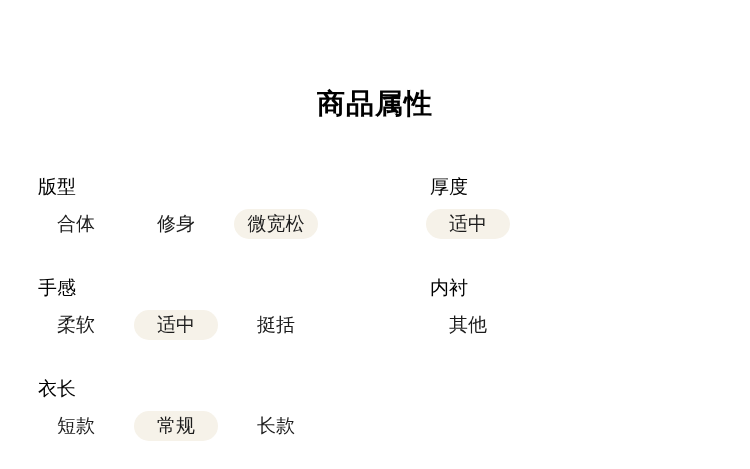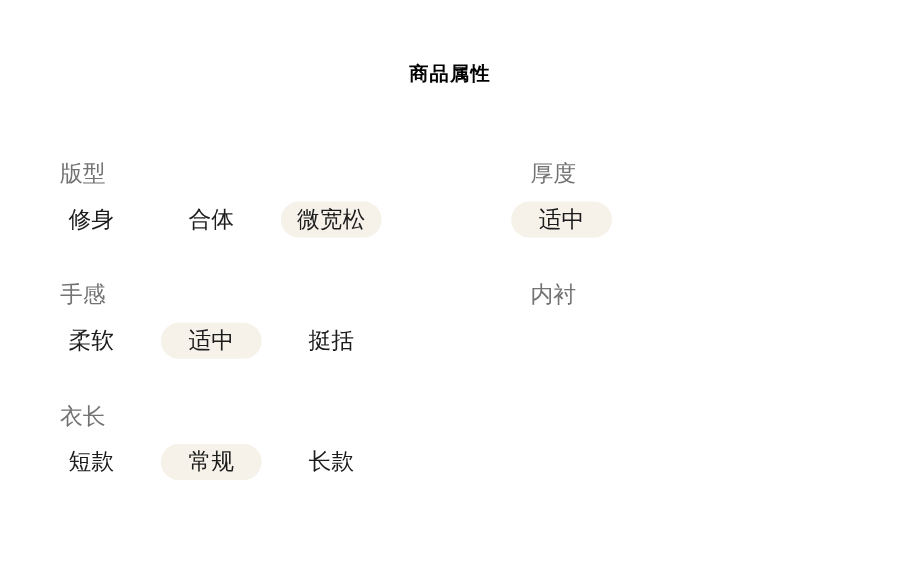--- a/index.html
+++ b/index.html
@@ -8,40 +8,39 @@
   .panel {
     position: relative;
     width: 750px;
     height: 469px;
     background: #ffffff;
     overflow: hidden;
     font-family: "Liberation Sans", "DejaVu Sans", sans-serif;
     color: var(--text);
   }
   .page-title {
-    padding-top: 47px;
+    padding-top: 88px;
     text-align: center;
-    font-size: 16px;
+    font-size: 28px;
     line-height: 32px;
     font-weight: 600;
     color: #000000;
     letter-spacing: 1px;
   }
   .groups {
     margin: 54px 0 0 38px;
     display: grid;
     grid-template-columns: 392px 284px;
     row-gap: 36px;
   }
   .group-label {
     font-size: 19px;
     line-height: 26px;
-    color: #737373;
+    color: #000000;
     margin-bottom: 9px;
-    margin-left: 12px;
   }
   .options {
     display: flex;
     gap: 16px;
     margin-left: -4px;
   }
   .option {
     min-width: 84px;
     height: 30px;
     padding: 0 12px;
@@ -62,22 +61,22 @@
 
 <div class="panel">
 
   <h1 class="page-title">商品属性</h1>
 
   <div class="groups">
 
     <section class="group">
       <div class="group-label">版型</div>
       <div class="options">
+        <span class="option" data-selected="false">合体</span>
         <span class="option" data-selected="false">修身</span>
-        <span class="option" data-selected="false">合体</span>
         <span class="option" data-selected="true">微宽松</span>
       </div>
     </section>
 
 
     <section class="group">
       <div class="group-label">厚度</div>
       <div class="options">
         <span class="option" data-selected="true">适中</span>
       </div>
@@ -88,20 +87,21 @@
       <div class="options">
         <span class="option" data-selected="false">柔软</span>
         <span class="option" data-selected="true">适中</span>
         <span class="option" data-selected="false">挺括</span>
       </div>
     </section>
 
     <section class="group">
       <div class="group-label">内衬</div>
       <div class="options">
+        <span class="option" data-selected="false">其他</span>
       </div>
     </section>
 
     <section class="group">
       <div class="group-label">衣长</div>
       <div class="options">
         <span class="option" data-selected="false">短款</span>
         <span class="option" data-selected="true">常规</span>
         <span class="option" data-selected="false">长款</span>
       </div>

